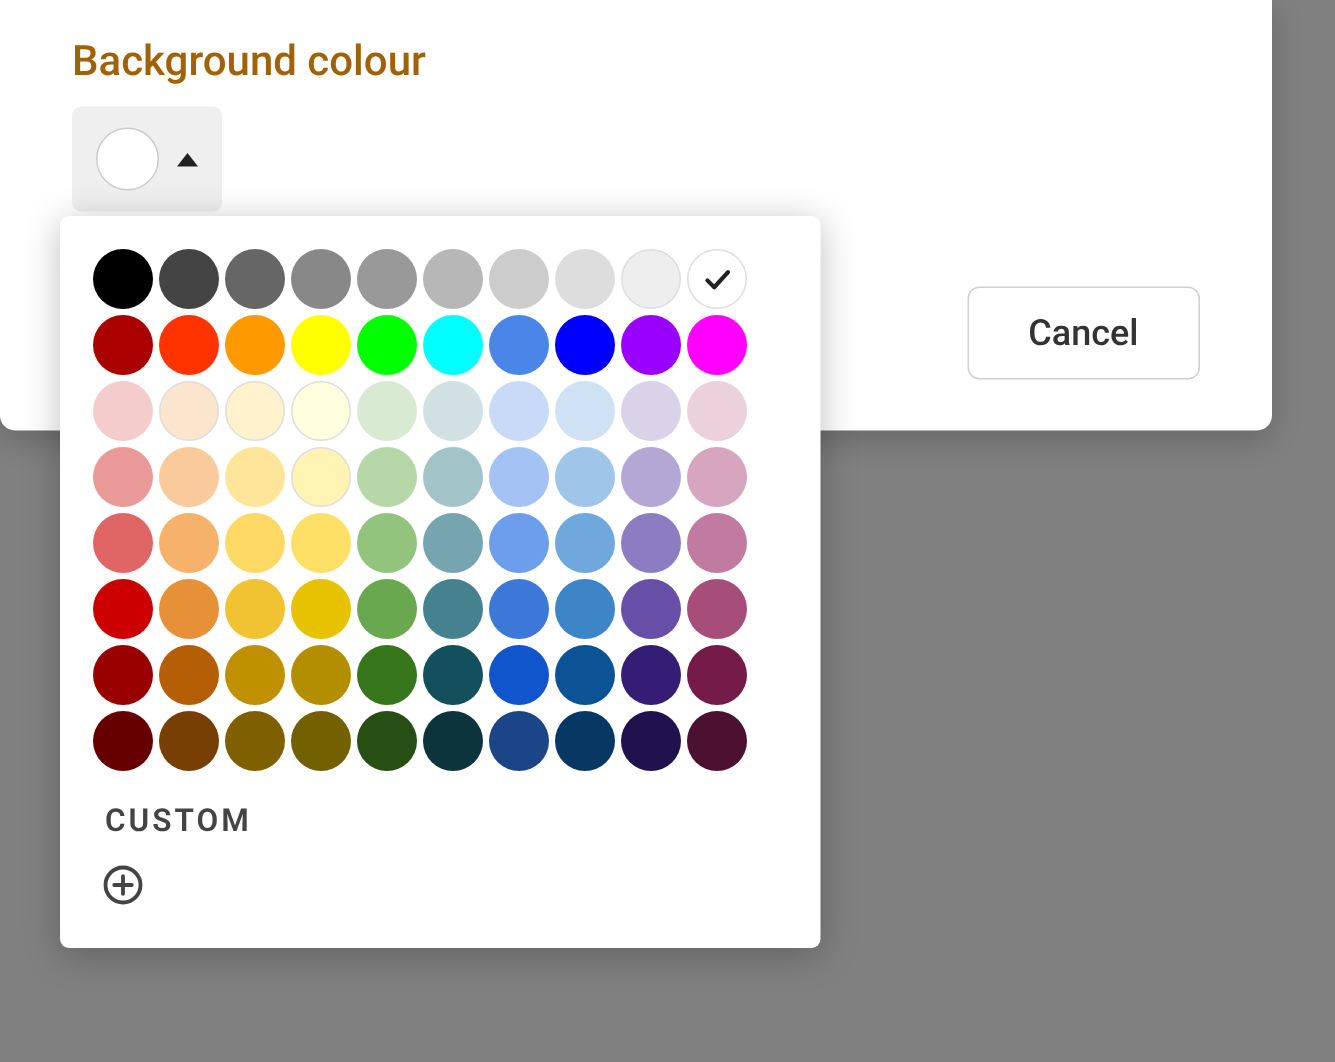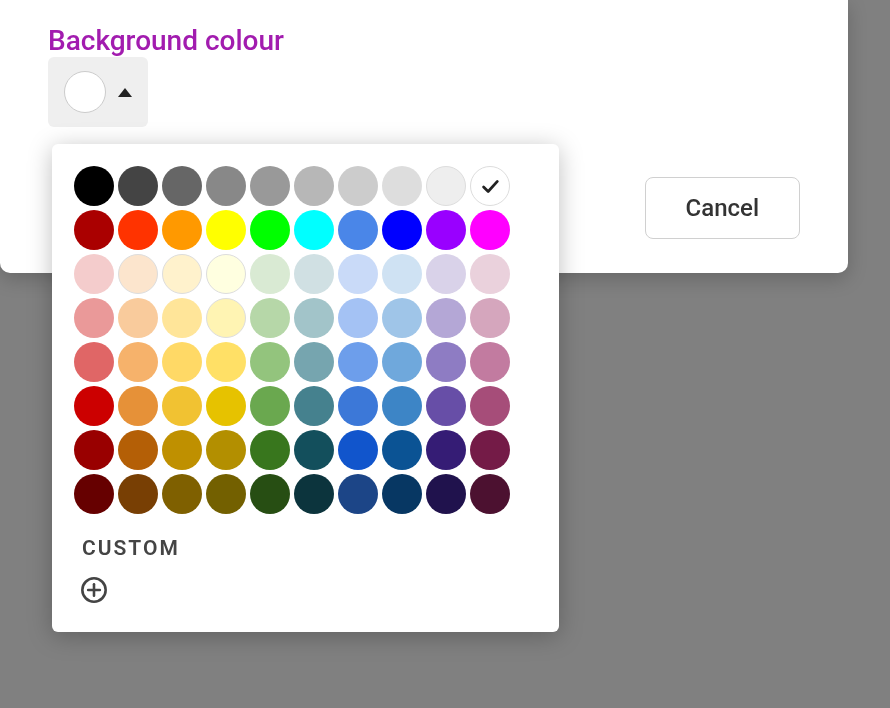--- a/index.html
+++ b/index.html
@@ -24,21 +24,22 @@
       border-radius: 0 0 10px 10px;
       box-shadow: 0 6px 20px rgba(0,0,0,0.2);
       padding-bottom: 0;
     }
     .dialog-content {
       padding: 24px 48px 30px 48px;
     }
     .section-label {
       font-size: 28px;
       font-weight: 500;
-      color: #a21caf;
+      color: #a16207;
+      margin-bottom: 14px;
     }
     .color-trigger {
       display: inline-flex;
       align-items: center;
       gap: 10px;
       background: #efefef;
       border-radius: 6px;
       padding: 14px 16px;
       cursor: pointer;
     }
@@ -78,21 +79,21 @@
       border: 1px solid #d0d0d0;
       color: #333;
     }
     .btn-primary {
       background: #1a73e8;
       color: #fff;
       border: 1px solid #1a73e8;
     }
     .color-picker-panel {
       position: absolute;
-      left: 52px;
+      left: 40px;
       top: 144px;
       width: 507px;
       background: #fff;
       border-radius: 6px;
       box-shadow: 0 4px 24px rgba(0,0,0,0.25);
       padding: 22px 22px 26px 22px;
       z-index: 10;
     }
     .color-grid {
       display: grid;

